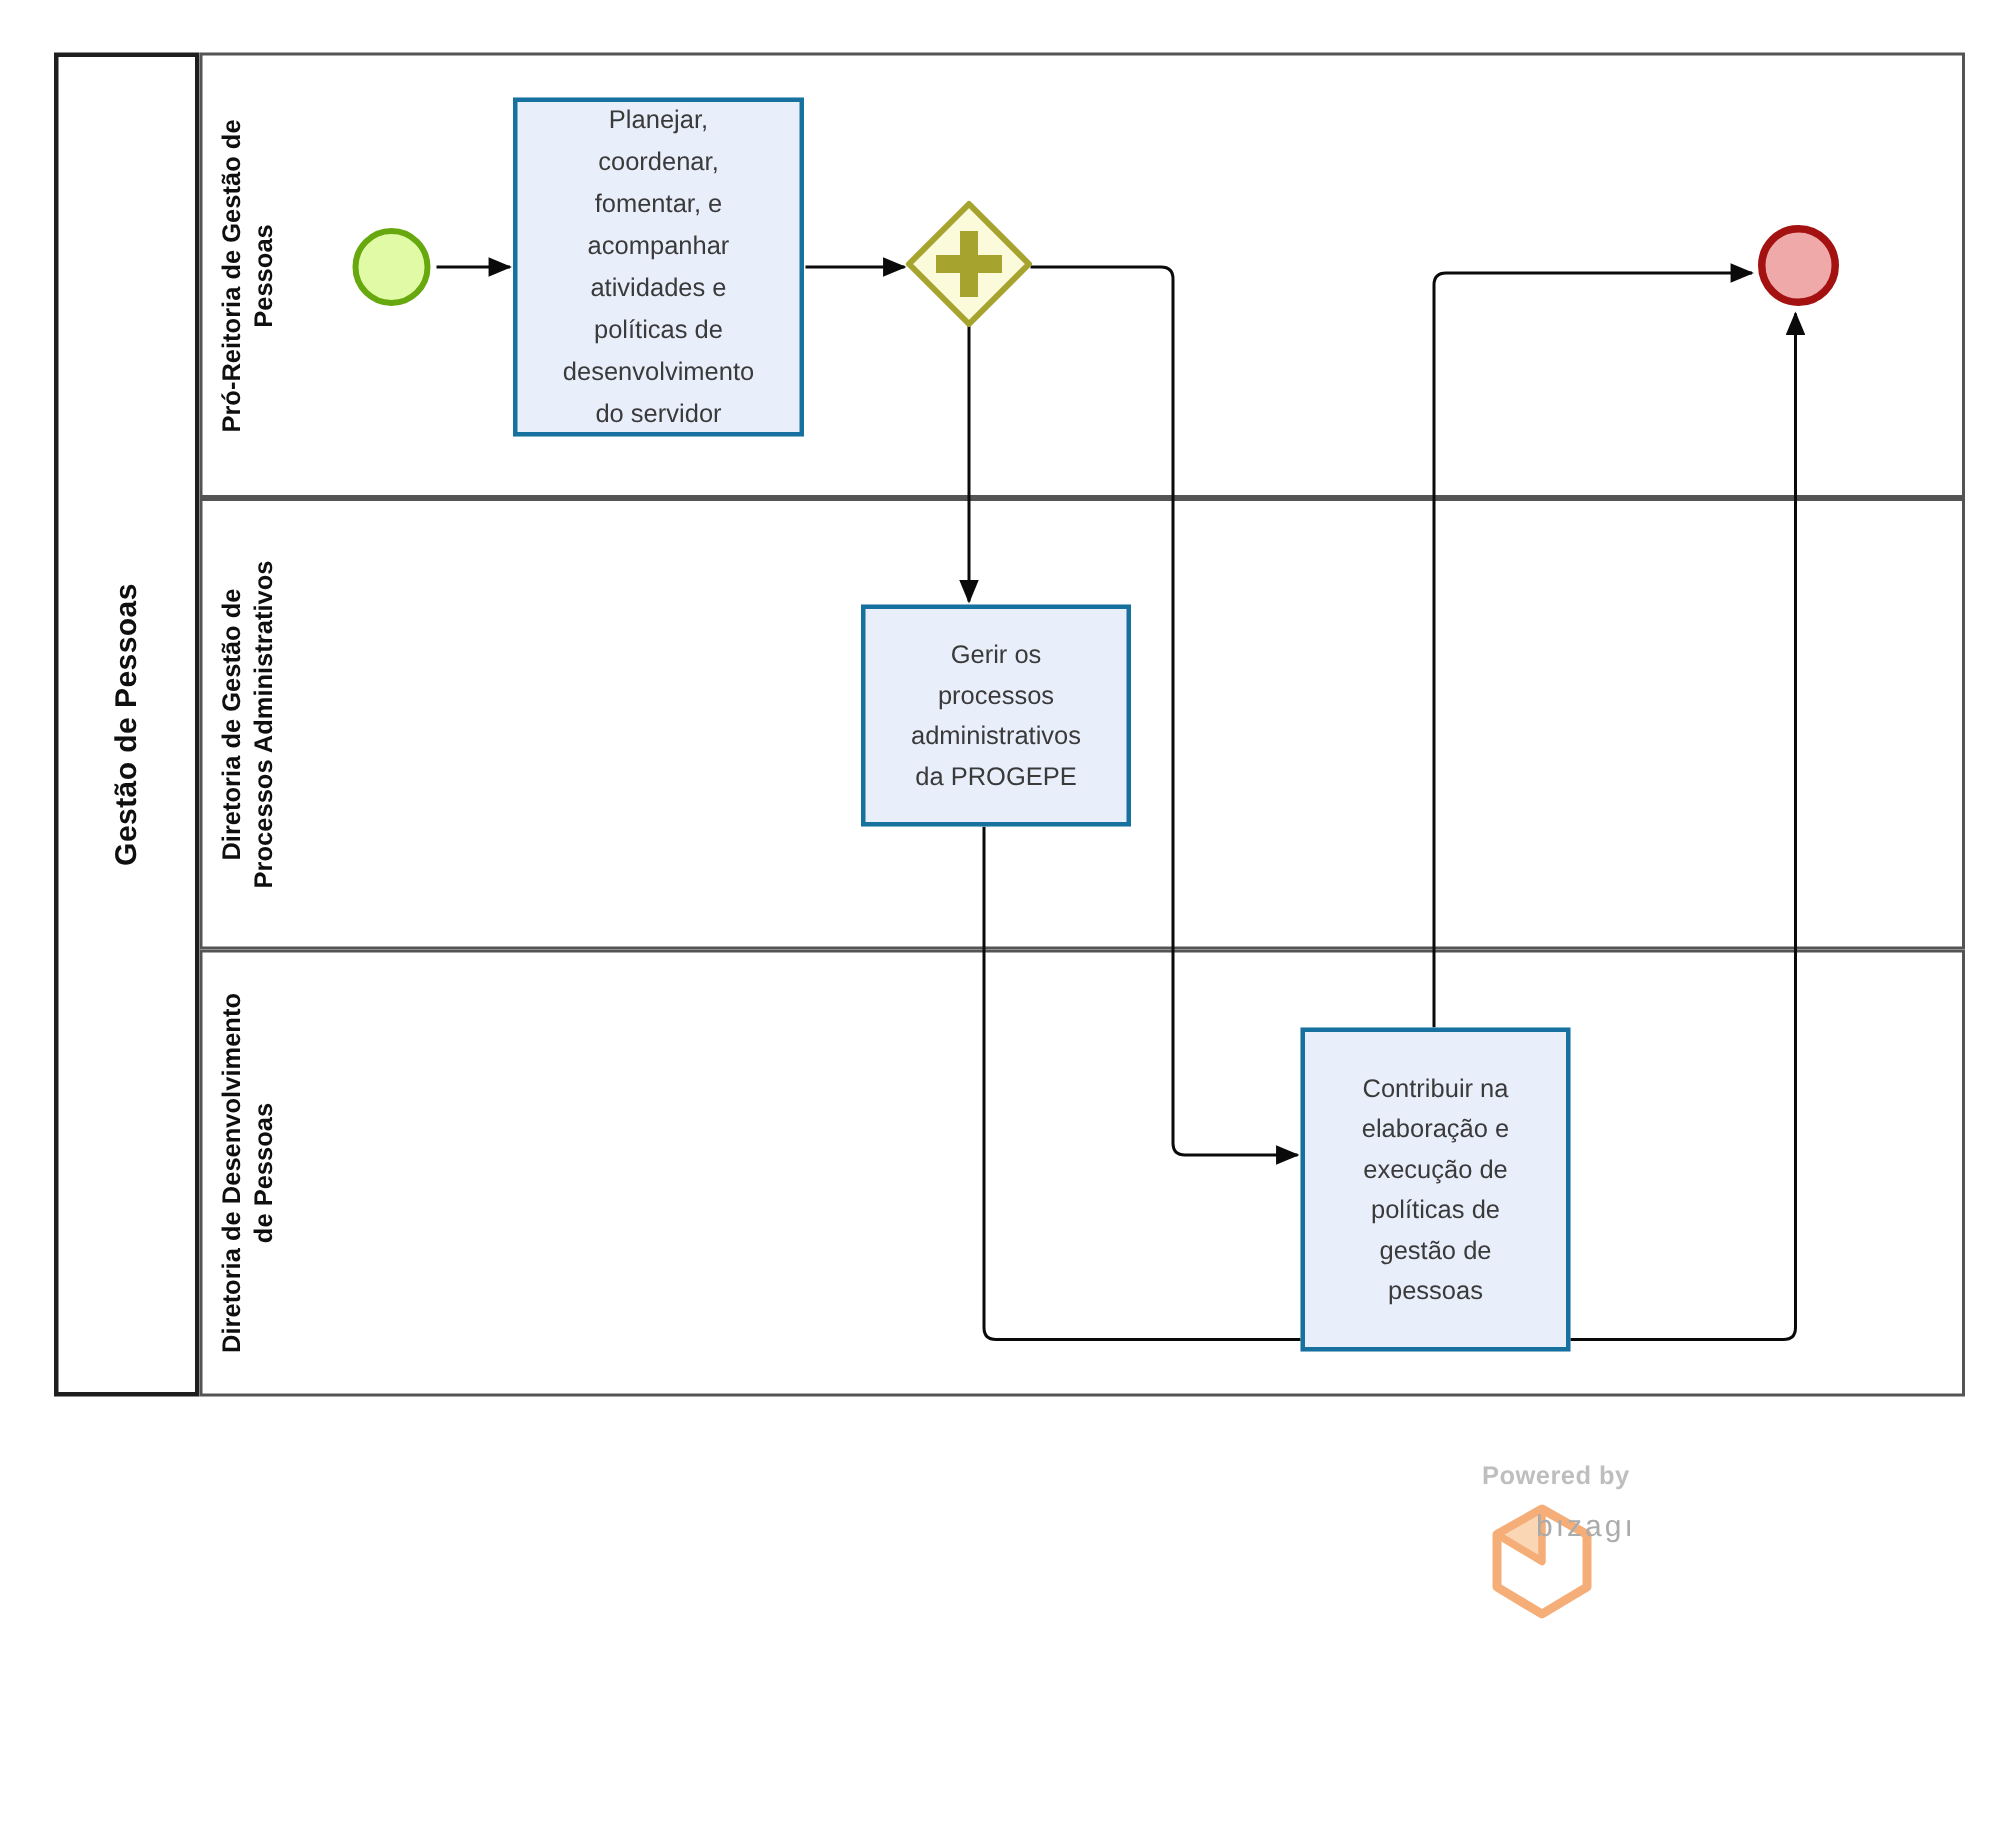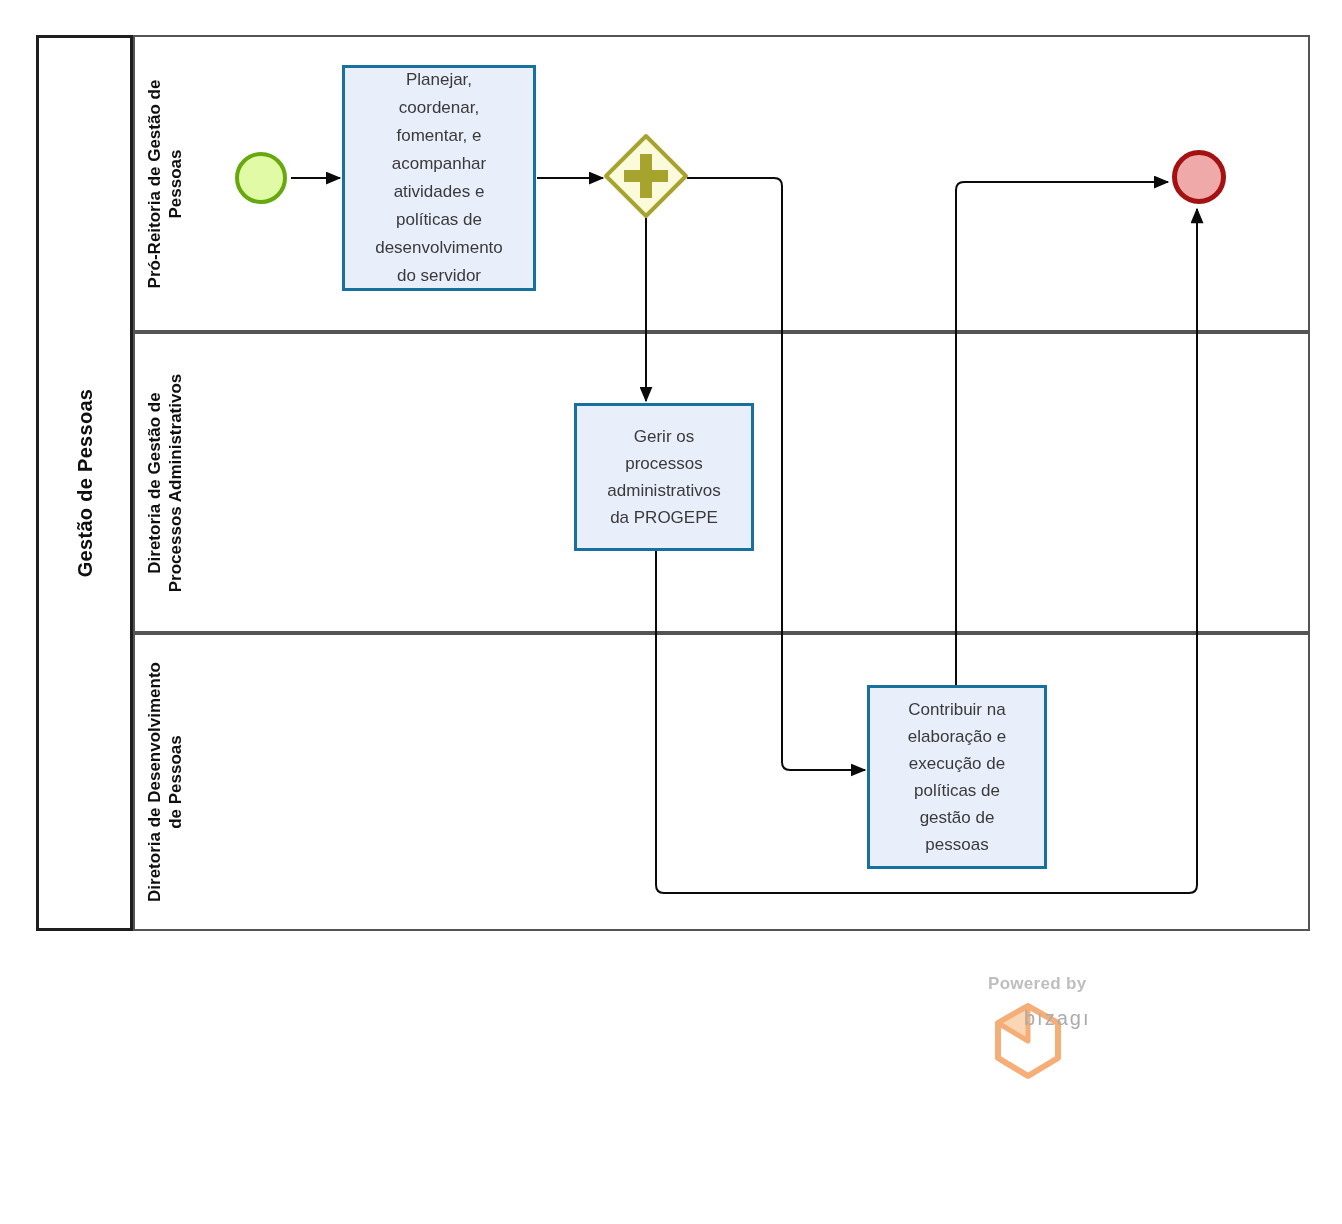--- a/index.html
+++ b/index.html
@@ -24,21 +24,21 @@
   
   svg.flows { position:absolute; left:0; top:0; width:1342px; height:1224px; }
 
   
   .task { position:absolute; box-sizing:border-box; border:3px solid #17719f; border-radius:0;
           background:#e9eefb; display:flex; align-items:center; justify-content:center;
           text-align:center; font-size:17px; line-height:27px; color:#3a3a3a; }
   .task-label { white-space:pre-line; }
   .task1 { left:342px; top:65px;  width:194px; height:226px; line-height:28px; }
   .task2 { left:558px; top:403px; width:180px; height:148px;margin-left:16px; }
-  .task3 { left:867px; top:685px; width:180px; height:184px; }
+  .task3 { left:867px; top:685px; width:180px; height:216px; }
   .event { position:absolute; border-radius:50%; box-sizing:border-box; }
   .start-event { left:235px; top:152px; width:52px; height:52px; background:#e1faa6; border:4px solid #67a80f; }
   .end-event   { left:1172px; top:150px; width:54px; height:54px; background:#efa9a9; border:5px solid #a31111; }
 
   
   .powered    { position:absolute; left:988px;  top:974px;  font-size:17px; font-weight:bold;
                 color:#bebebe; letter-spacing:0.3px; }
   .bz-hex     { position:absolute; left:992px;  top:1002px; }
   .bz-name    { position:absolute; left:1024px; top:1007px; font-size:20px; color:#ababab; letter-spacing:2px; }
   .bz-product { position:absolute; left:1061px; top:1018px; font-size:44px; color:#facb9e; letter-spacing:1px; }

